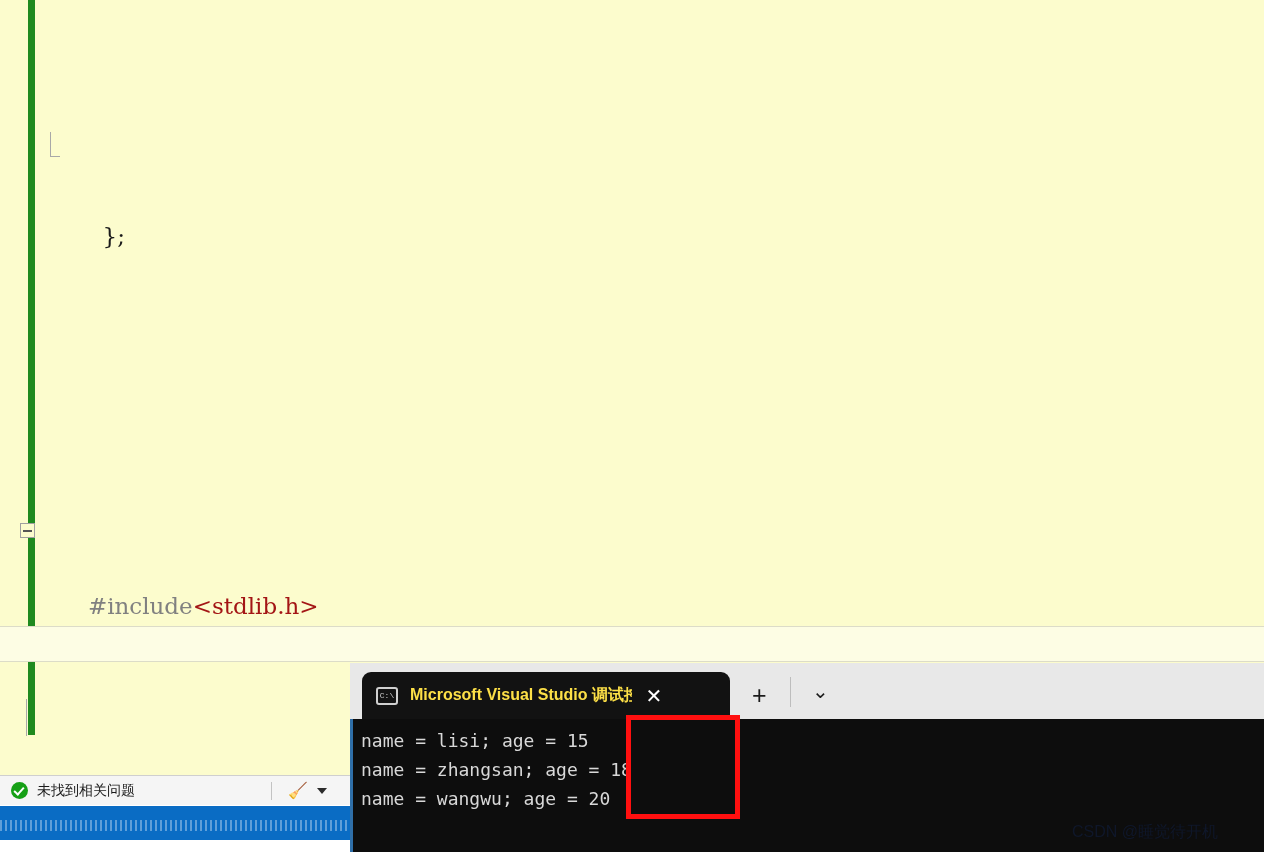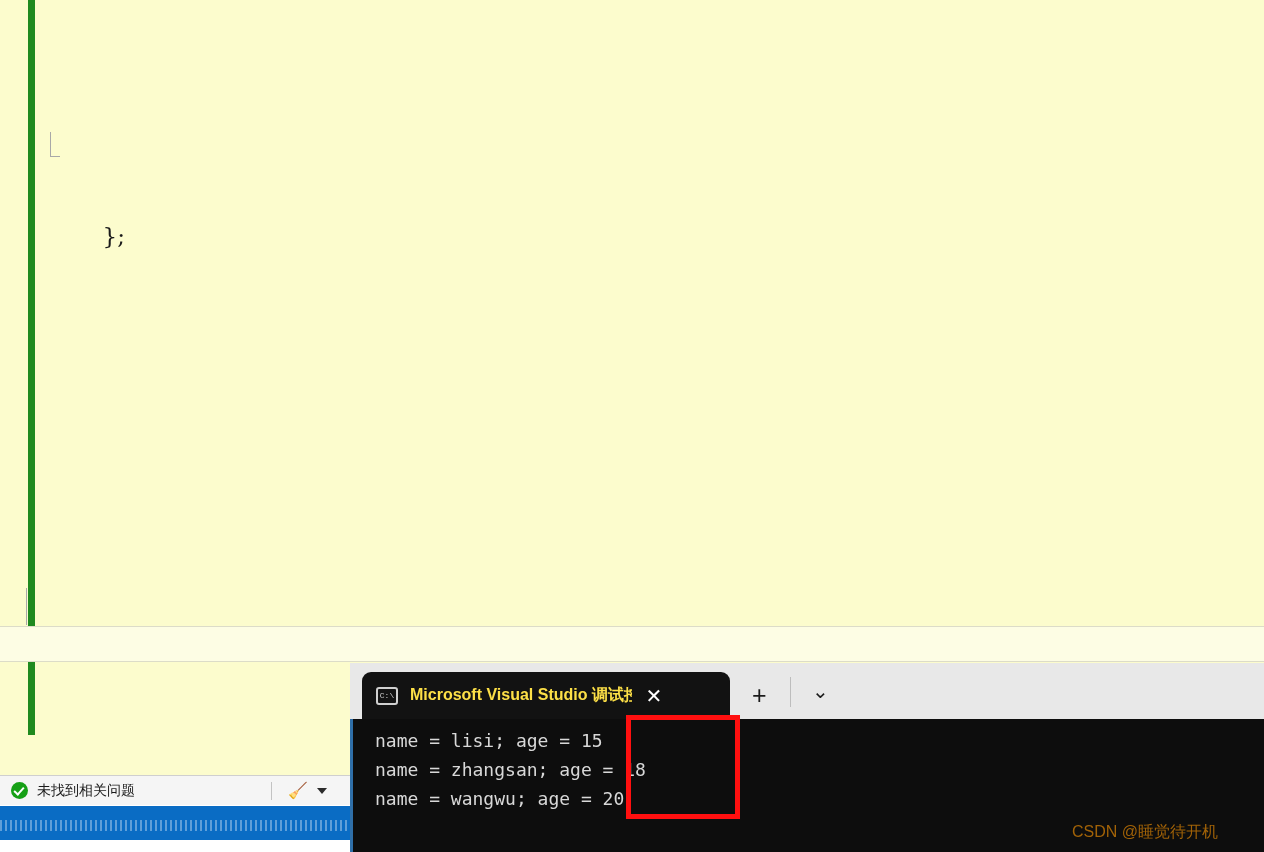--- a/index.html
+++ b/index.html
@@ -170,39 +170,39 @@
   }
   #console-body {
     position: absolute; left: 0; top: 56px; width: 914px; height: 133px;
     background: #0d0d0d;
   }
   #console-leftedge {
     position: absolute; left: 0; top: 0; width: 3px; height: 133px;
     background: #2f6fa8;
   }
   #console-text {
-    position: absolute; left: 25px; top: 7px;
+    position: absolute; left: 11px; top: 7px;
     font-family: "DejaVu Sans Mono", "Liberation Mono", monospace;
     font-size: 18px; line-height: 29px;
     color: #d8d8d8; white-space: pre;
   }
 
   
   #red-box {
     position: absolute; left: 626px; top: 715px;
     width: 114px; height: 104px;
     border: 5px solid #ff0f0f;
     pointer-events: none;
   }
 
   
   #watermark {
     position: absolute; left: 1072px; top: 822px;
     font-family: "Liberation Sans", sans-serif;
-    font-size: 16px; color: #a16207; white-space: nowrap;
+    font-size: 16px; color: #0f172a; white-space: nowrap;
   }
 </style>
 </head>
 <body>
 
 <div id="editor-area">
   <div id="editor-scrollfill"></div>
   <div class="edge-strip"></div>
   <div class="change-bar"></div>
 
@@ -213,20 +213,24 @@
     
     <div class="line">
       <span class="guide-end" style="left:6px; top:-12px; height:25px;"></span>
       <span class="pln">  </span><span class="pln">};</span>
     </div>
 
     
     <div class="line"></div>
 
     
+    <div class="line">
+      <span class="fold"></span>
+      <span class="pre">#include</span><span class="hdr">&lt;stdlib.h&gt;</span>
+    </div>
 
     
     <div class="line">
       <span class="guide-solid"></span>
       
     </div>
 
     
     
 

